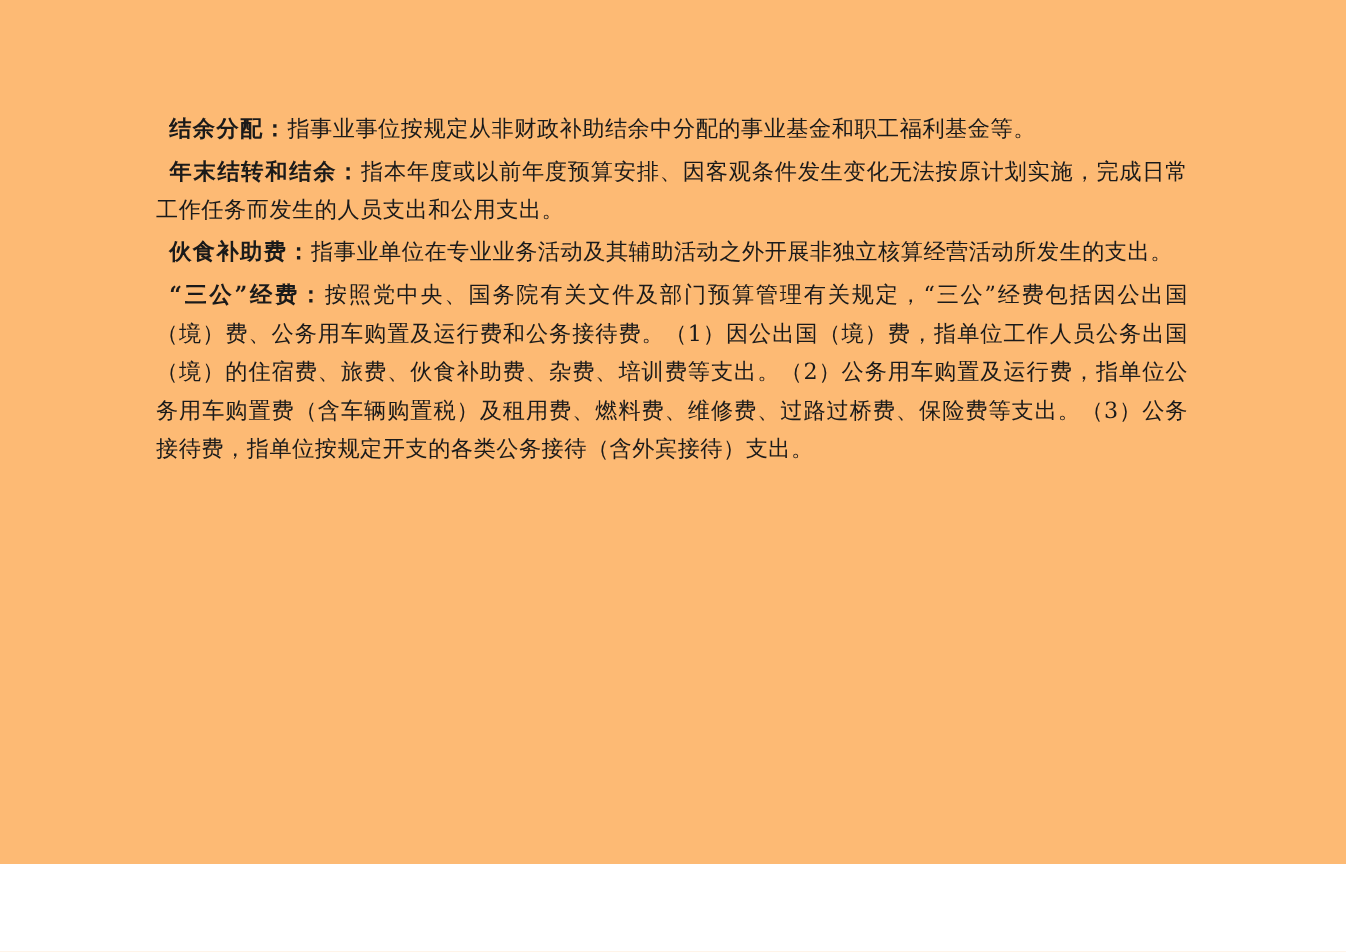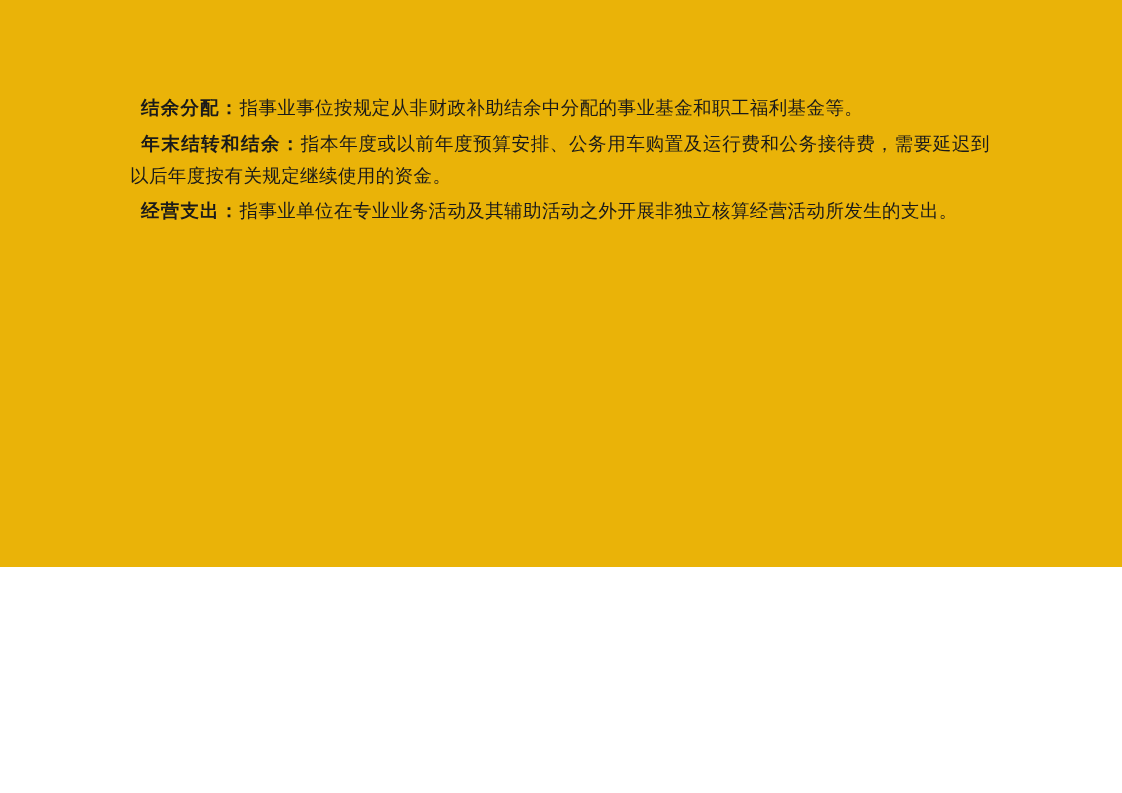--- a/index.html
+++ b/index.html
@@ -10,22 +10,22 @@
   body {
     width: 1122px;
     height: 793px;
     font-family: "DejaVu Serif", "Liberation Serif", serif;
     color: #1a1a1a;
     overflow: hidden;
   }
   .page {
     position: relative;
     width: 1122px;
-    height: 567px;
-    background: #eab308;
+    height: 720px;
+    background: #fdba74;
     box-sizing: border-box;
   }
   .content {
     position: absolute;
     left: 130px;
     top: 92px;
     width: 860px;
   }
   .para {
     margin: 0 0 6px 0;
@@ -58,25 +58,28 @@
 <body>
 
 <div class="page">
   <div class="content">
 
     <p class="para p-tight">
       <span class="indent"></span><span class="term">结余分配：</span><span class="body-text">指事业事位按规定从非财政补助结余中分配的事业基金和职工福利基金等。</span>
     </p>
 
     <p class="para p-block">
-      <span class="indent"></span><span class="term">年末结转和结余：</span><span class="body-text">指本年度或以前年度预算安排、公务用车购置及运行费和公务接待费，需要延迟到以后年度按有关规定继续使用的资金。</span>
+      <span class="indent"></span><span class="term">年末结转和结余：</span><span class="body-text">指本年度或以前年度预算安排、因客观条件发生变化无法按原计划实施，完成日常工作任务而发生的人员支出和公用支出。</span>
     </p>
 
 
 
     <p class="para p-tight">
-      <span class="indent"></span><span class="term">经营支出：</span><span class="body-text">指事业单位在专业业务活动及其辅助活动之外开展非独立核算经营活动所发生的支出。</span>
+      <span class="indent"></span><span class="term">伙食补助费：</span><span class="body-text">指事业单位在专业业务活动及其辅助活动之外开展非独立核算经营活动所发生的支出。</span>
     </p>
 
+    <p class="para p-block">
+      <span class="indent"></span><span class="term">“三公”经费：</span><span class="body-text">按照党中央、国务院有关文件及部门预算管理有关规定，“三公”经费包括因公出国（境）费、公务用车购置及运行费和公务接待费。（1）因公出国（境）费，指单位工作人员公务出国（境）的住宿费、旅费、伙食补助费、杂费、培训费等支出。（2）公务用车购置及运行费，指单位公务用车购置费（含车辆购置税）及租用费、燃料费、维修费、过路过桥费、保险费等支出。（3）公务接待费，指单位按规定开支的各类公务接待（含外宾接待）支出。</span>
+    </p>
 
 
   </div>
 </div>
 
 </body></html>

